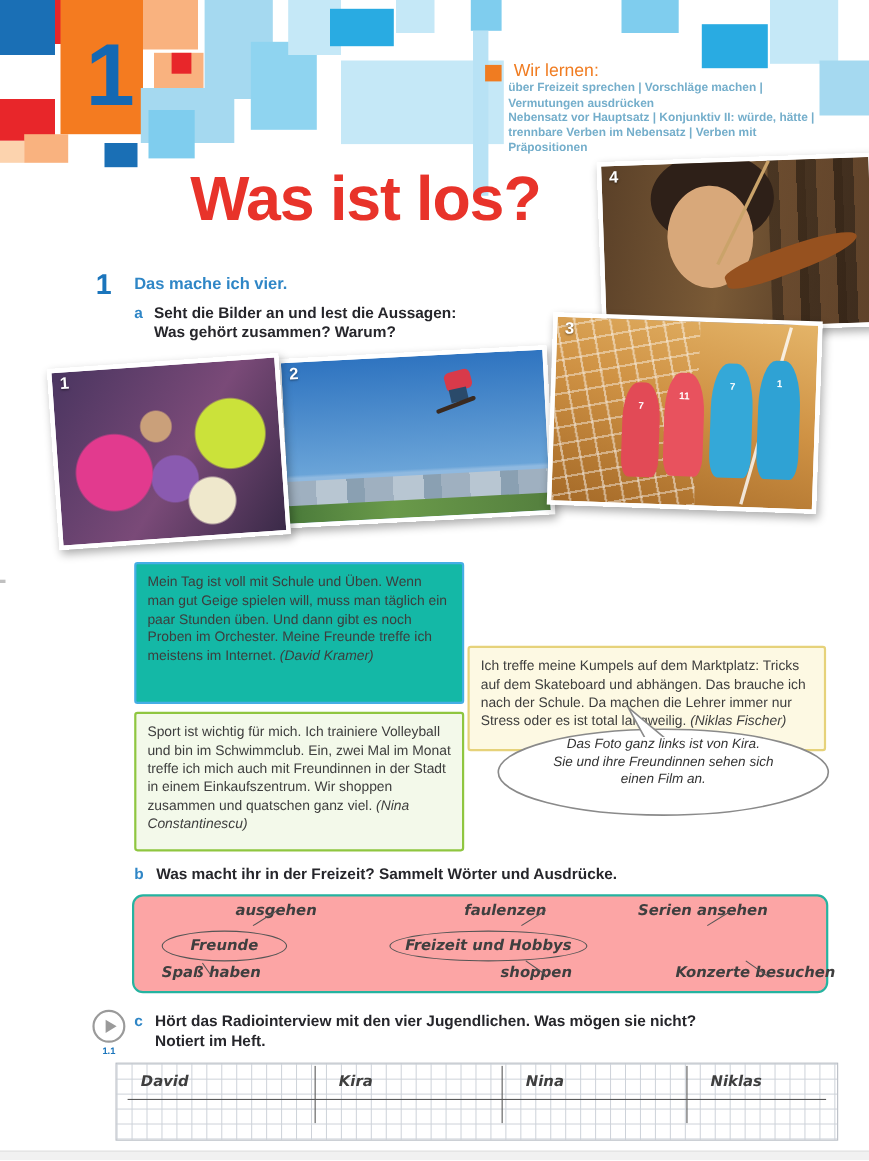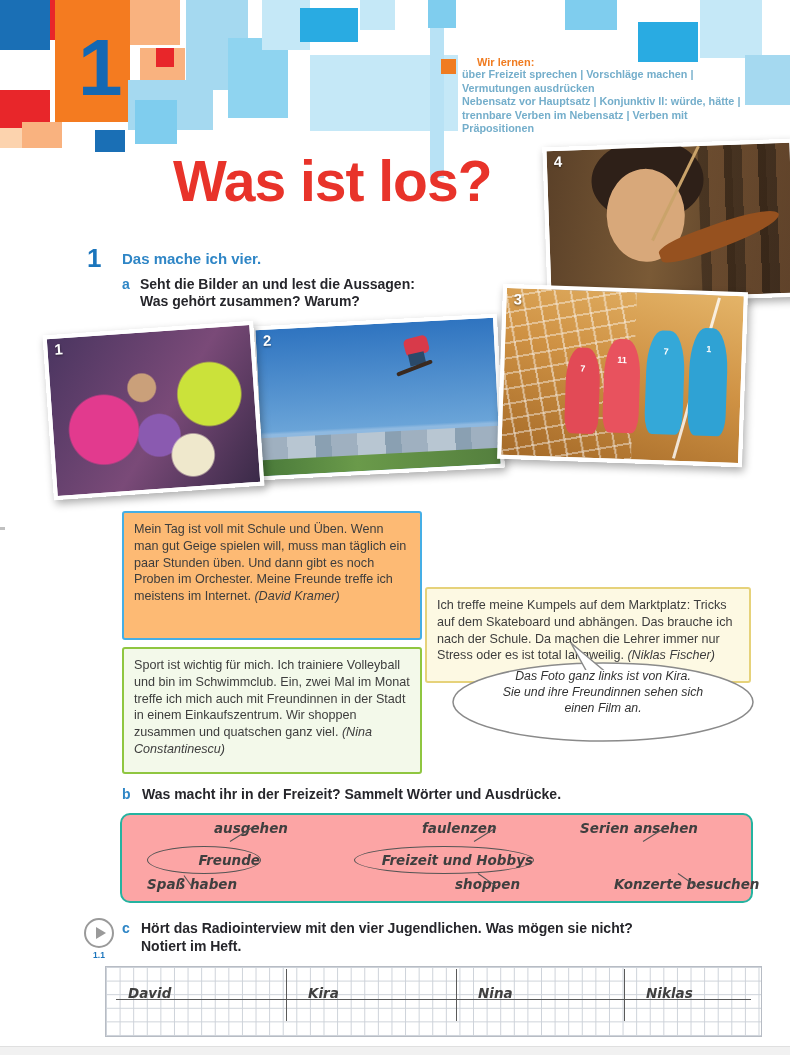--- a/index.html
+++ b/index.html
@@ -5,21 +5,21 @@
   html,body{margin:0;padding:0;background:#ffffff;}
   .page{position:relative;width:790px;height:1055px;background:#fff;overflow:hidden;
         font-family:"Liberation Sans",sans-serif;color:#26262b;}
   .sq{position:absolute;}
   .chapter-num{position:absolute;left:78px;top:28px;font-size:80px;font-weight:bold;
         color:#1468b3;line-height:1;}
   
   .learn{position:absolute;left:441px;top:56px;width:330px;}
   .learn-bullet{position:absolute;left:0;top:3px;width:15px;height:15px;background:#f07c21;}
   .learn-strip{position:absolute;left:-11px;top:-28px;width:14px;height:150px;background:#b8e2f5;}
-  .learn-title{margin-left:36px;font-size:11px;font-weight:bold;color:#f07c21;}
+  .learn-title{margin-left:26px;font-size:16px;font-weight:normal;color:#f07c21;}
   .learn-line{margin-left:21px;font-size:10.8px;line-height:13.5px;color:#74aecb;font-weight:bold;}
   .big-title{position:absolute;left:173px;top:148px;font-size:57px;font-weight:bold;
         color:#e8332a;letter-spacing:-1px;}
   
   .sec-num{position:absolute;left:87px;top:243px;font-size:26px;font-weight:bold;color:#1b75bc;}
   .sec-head{position:absolute;left:122px;top:250px;font-size:15px;font-weight:bold;color:#2f86c6;}
   .task-label{font-weight:bold;color:#2f86c6;font-size:14px;}
   .task-a{position:absolute;left:122px;top:276px;font-size:14px;font-weight:bold;line-height:17px;}
   .task-a .tl{position:absolute;left:0;top:0;}
   .task-a .tx{margin-left:18px;}
@@ -67,58 +67,58 @@
   .p4 .hair{position:absolute;left:18%;top:-6%;width:46%;height:55%;background:#2e2018;border-radius:50%;}
   .p4 .face{position:absolute;left:24%;top:14%;width:32%;height:62%;background:#d8a87a;border-radius:50%;}
   .p4 .violin{position:absolute;left:44%;top:52%;width:52%;height:16%;background:#96511f;
       border-radius:40% 60% 60% 40%;transform:rotate(-18deg);}
   .p4 .bow{position:absolute;left:52%;top:-4%;width:3px;height:70%;background:#caa36a;
       transform:rotate(28deg);}
   
   .stmt{position:absolute;border-width:2px;border-style:solid;border-radius:3px;
         padding:8px 10px;font-size:12.6px;line-height:16.8px;color:#3d3d3d;z-index:5;}
   .stmt .author{font-style:italic;}
-  .st-blue{left:122px;top:511px;width:276px;height:109px;background:#fdba74;border-color:#45aee5;}
+  .st-blue{left:122px;top:511px;width:276px;height:109px;background:#14b8a6;border-color:#45aee5;}
   .st-green{left:122px;top:647px;width:276px;height:107px;background:#f3f9ea;border-color:#8fc640;}
   .st-purple{left:425px;top:471px;width:302px;height:89px;background:#f2eaf6;border-color:#9c59a5;}
   .st-yellow{left:425px;top:587px;width:302px;height:76px;background:#fdf9e3;border-color:#e6d27a;}
   
   .bubble{position:absolute;left:448px;top:638px;width:310px;height:106px;z-index:6;}
   .bubble svg{position:absolute;left:0;top:0;}
   .bubble-text{position:absolute;left:0;top:30px;width:100%;text-align:center;
       font-style:italic;font-size:12.3px;line-height:16px;color:#333;}
   
   .task-b{position:absolute;left:122px;top:786px;font-size:14px;font-weight:bold;}
   .task-b .tl{position:absolute;left:0;top:0;}
   .task-b .tx{margin-left:20px;}
   .wordmap{position:absolute;left:120px;top:813px;width:629px;height:86px;background:#fca5a5;
       border:2.5px solid #25b3a0;border-radius:10px;z-index:2;}
   .hw{font-family:"DejaVu Sans",sans-serif;font-style:italic;font-weight:bold;
       color:#3f3f3f;font-size:13.5px;white-space:nowrap;}
   .wm-word{position:absolute;}
   .wm-oval{position:absolute;border:1.6px solid #555;border-radius:50%;
-      display:flex;align-items:center;justify-content:flex-end;height:26px;}
+      display:flex;align-items:center;justify-content:center;height:26px;}
   .wm-line{position:absolute;height:0;border-top:1.6px solid #555;transform-origin:left center;}
   
   .play-wrap{position:absolute;left:84px;top:918px;z-index:2;}
   .play-circle{width:26px;height:26px;border:2.5px solid #9a9a9a;border-radius:50%;
       display:flex;align-items:center;justify-content:center;background:#fff;}
   .play-tri{width:0;height:0;border-left:10px solid #9a9a9a;border-top:6px solid rgba(0,0,0,0);
       border-bottom:6px solid rgba(0,0,0,0);margin-left:3px;}
   .track{margin-top:2px;text-align:center;font-size:8.5px;font-weight:bold;color:#1b75bc;}
   .task-c{position:absolute;left:122px;top:920px;font-size:14px;font-weight:bold;line-height:17.5px;}
   .task-c .tl{position:absolute;left:0;top:0;}
   .task-c .tx{margin-left:19px;}
   
   .grid-table{position:absolute;left:105px;top:966px;width:655px;height:69px;background:#fff;
       border:1px solid #b7bcc4;
       background-image:linear-gradient(#cdd2d9 1px,rgba(0,0,0,0) 1px),
                        linear-gradient(90deg,#cdd2d9 1px,rgba(0,0,0,0) 1px);
       background-size:13.6px 13.6px;}
-  .grid-name{position:absolute;top:18px;}
+  .grid-name{position:absolute;top:8px;}
   .grid-vline{position:absolute;top:2px;width:0;height:52px;border-left:1.8px solid #5a5a5a;}
   .grid-hline{position:absolute;left:10px;top:32px;width:635px;height:0;border-top:1.8px solid #5a5a5a;}
   .edge-mark{position:absolute;left:0;top:527px;width:5px;height:3px;background:#c0c0c0;}
   .bottom-strip{position:absolute;left:0;bottom:0;width:100%;height:8px;background:#f1f1f1;
       border-top:1px solid #e0e0e0;}
 </style>
 </head>
 <body>
 
 <div class="page">

